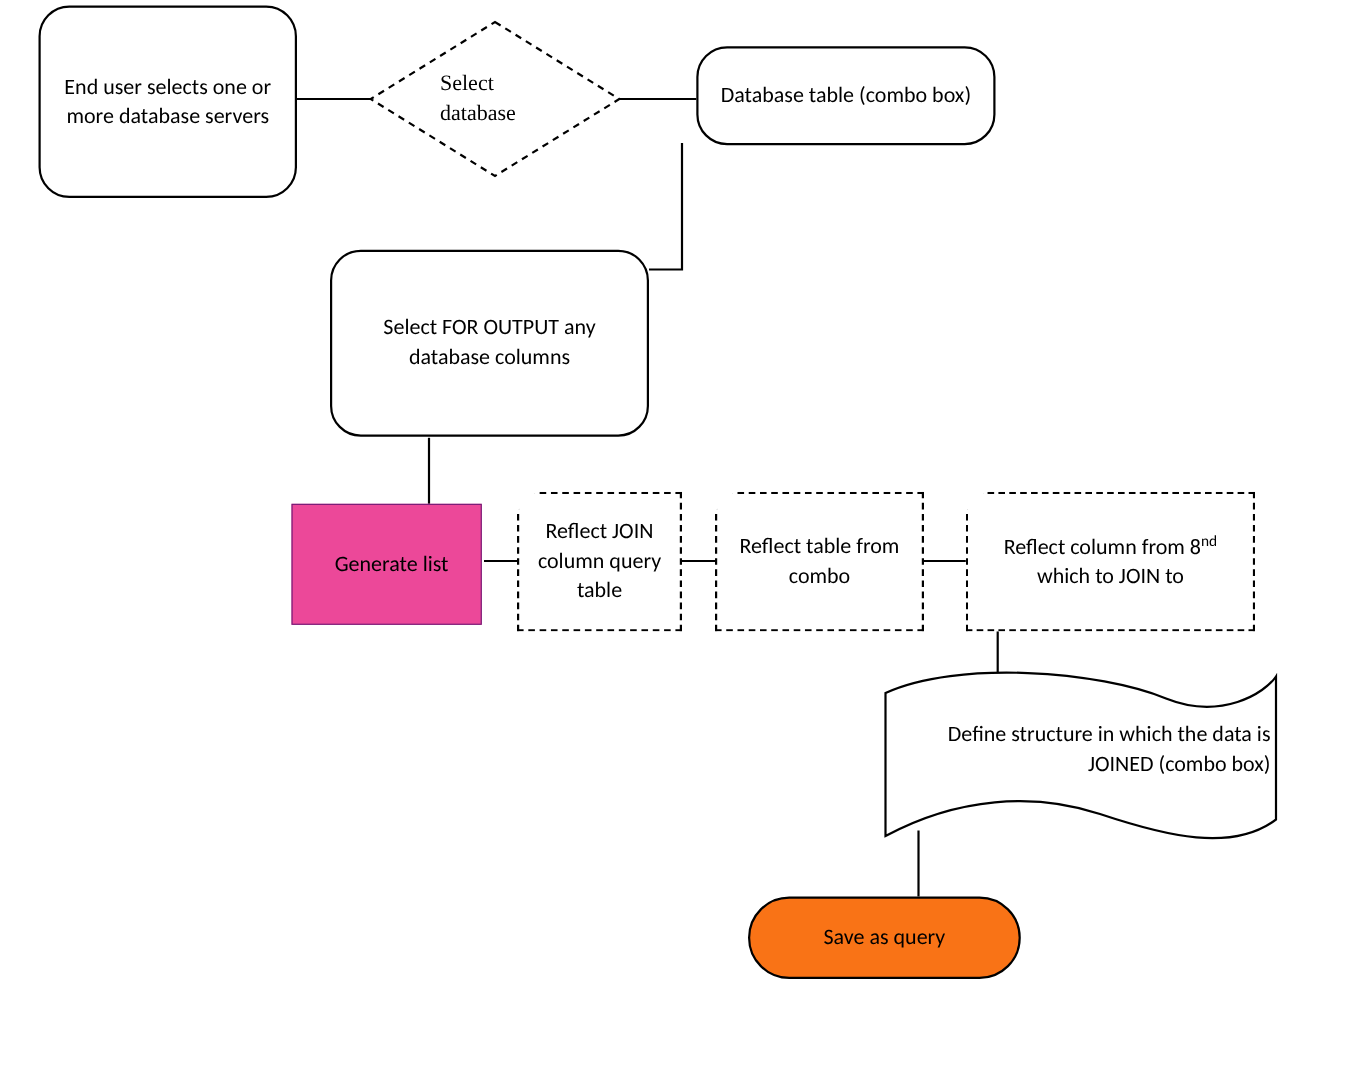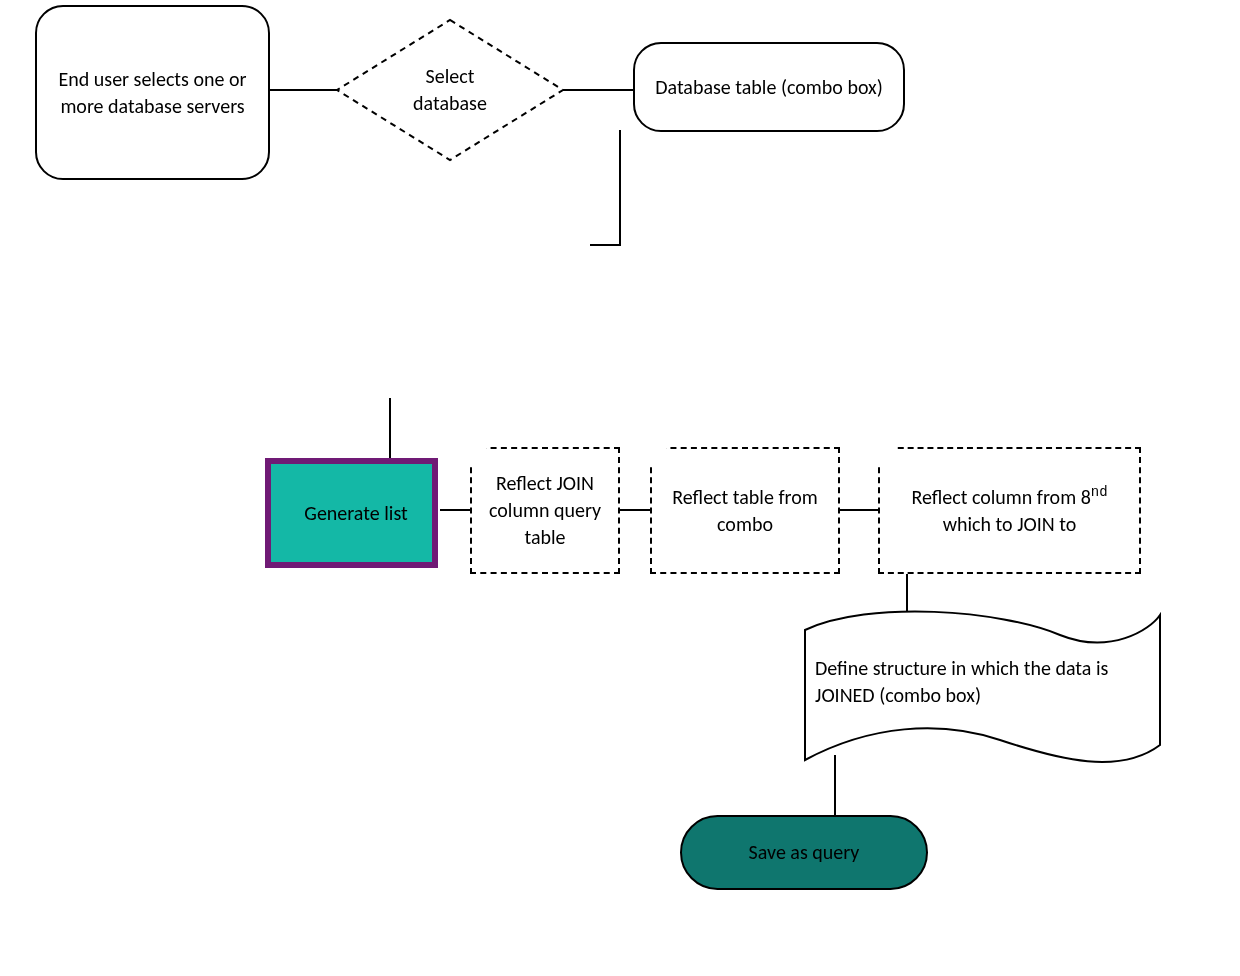--- a/index.html
+++ b/index.html
@@ -21,50 +21,51 @@
     position: absolute;
     box-sizing: border-box;
     display: flex;
     align-items: center;
     justify-content: center;
     text-align: center;
     line-height: 1.35;
     padding: 6px 10px;
   }
   .rounded { border: 2px solid #000; border-radius: 28px; background: #fff; }
-  .rect    { border: 6px solid #701a75; background: #14b8a6; padding-left: 19px; }
+  .rect    { border: 1px solid #701a75; background: #ec4899; padding-left: 19px; }
   .dashed-card {
     border: 2px dashed #000;
     background: #fff;
   }
   .clip-corner {
     
     clip-path: polygon(18px 0, 100% 0, 100% 100%, 0 100%, 0 18px);
   }
-  .pill { border: 2px solid #000; border-radius: 40px; background: #0f766e; }
+  .pill { border: 2px solid #000; border-radius: 40px; background: #f97316; }
 
   svg.overlay {
     position: absolute;
     left: 0; top: 0;
     width: 1240px;
     height: 976px;
     pointer-events: none;
   }
   .diamond-label {
     position: absolute;
-    text-align: center;
+    text-align: left;
     line-height: 1.35;
+    font-family: Liberation Serif, serif;
   }
   .wave-label {
     position: absolute;
-    text-align: left;
+    text-align: right;
     line-height: 1.35;
     width: 340px;
   }
-  sup { font-size: 0.7em; font-family: Liberation Mono, monospace; }
+  sup { font-size: 0.7em; }
 </style>
 </head>
 <body>
 
 <div class="canvas">
 
   <svg class="overlay" viewBox="0 0 1240 976">
 
     <polygon points="450,20 563,90 450,160 337,90" fill="#fff" stroke="#000" stroke-width="2" stroke-dasharray="6 5"></polygon>
 
@@ -100,20 +101,23 @@
   </div>
 
   <div class="diamond-label" style="left:400px; top:63px; width:100px;">
     <span>Select database</span>
   </div>
 
   <div class="node rounded" style="left:633px; top:42px; width:272px; height:90px;">
     <span>Database table (combo box)</span>
   </div>
 
+  <div class="node rounded" style="left:300px; top:227px; width:290px; height:170px;">
+    <span>Select FOR OUTPUT any database columns</span>
+  </div>
 
   <div class="node rect" style="left:265px; top:458px; width:173px; height:110px;">
     <span>Generate list</span>
   </div>
 
   <div class="node dashed-card clip-corner" style="left:470px; top:447px; width:150px; height:127px;">
     <span>Reflect JOIN column query table</span>
   </div>
 
   <div class="node dashed-card clip-corner" style="left:650px; top:447px; width:190px; height:127px;">

